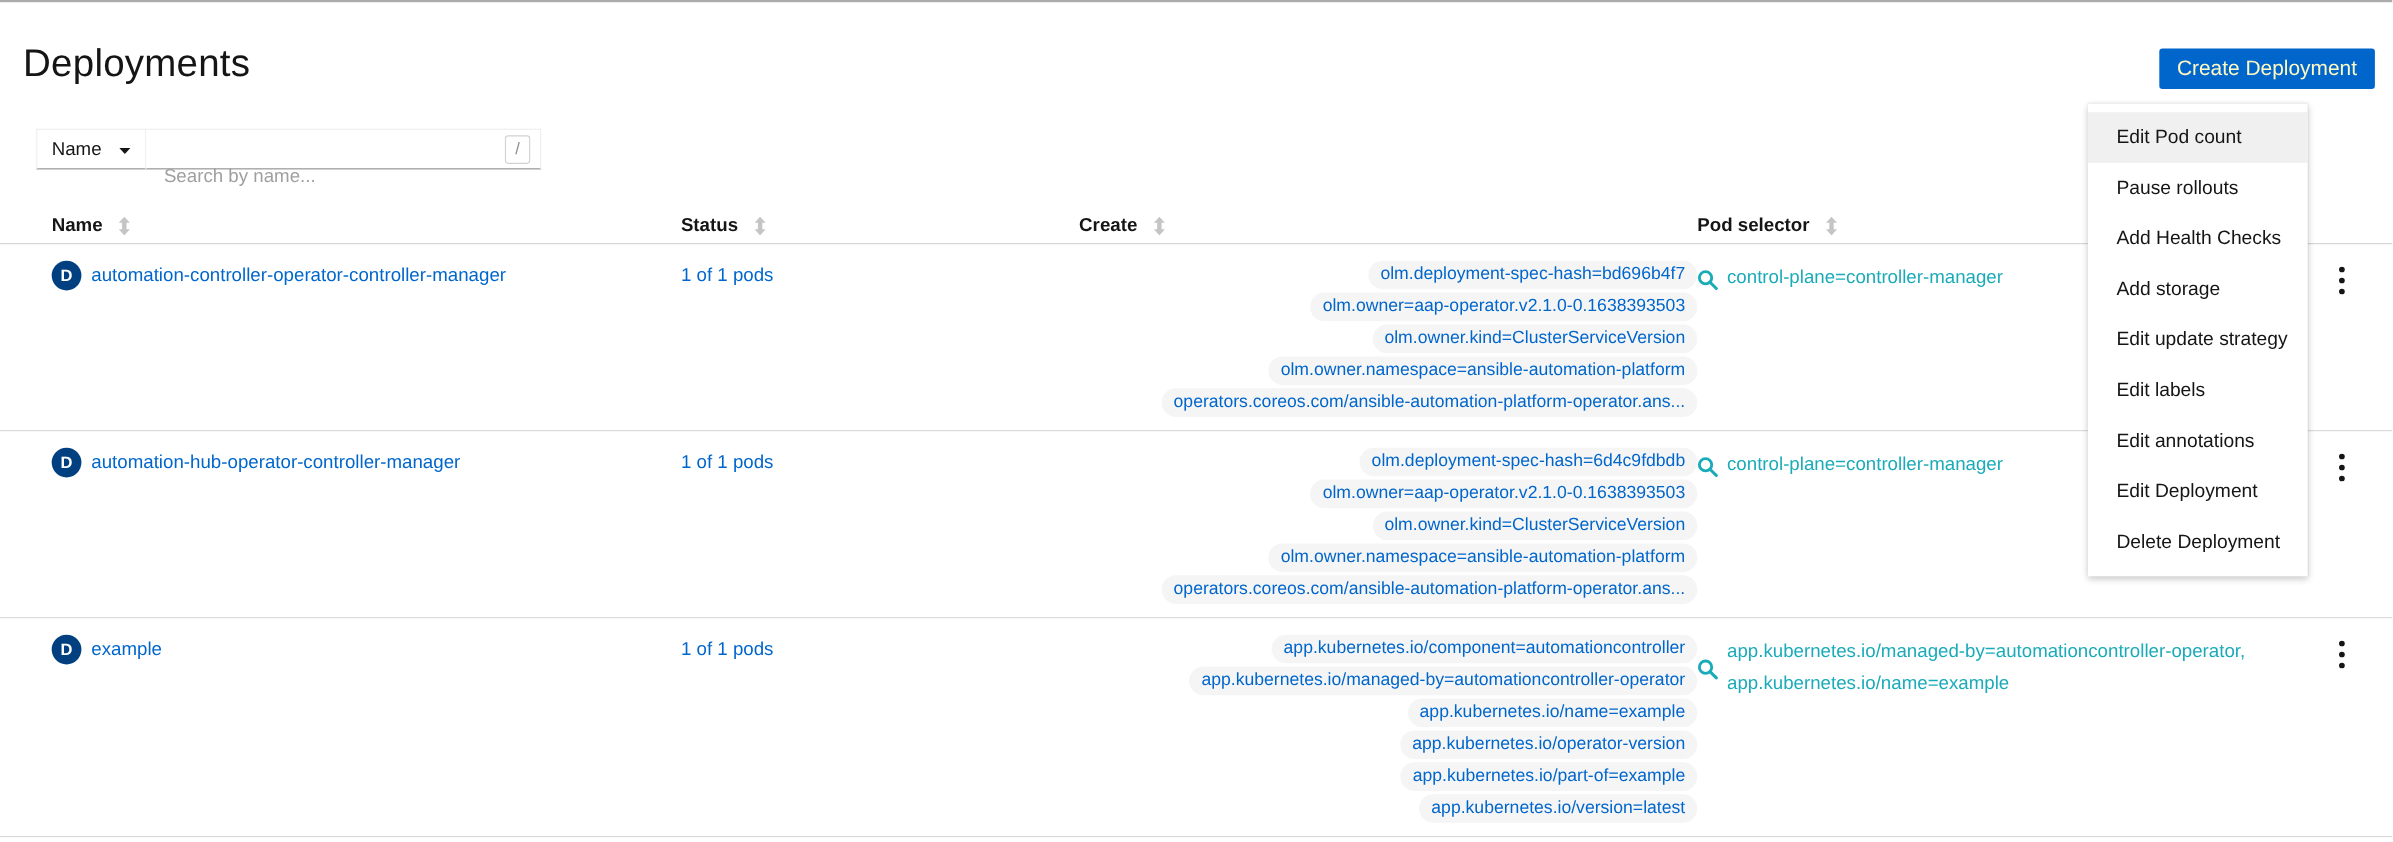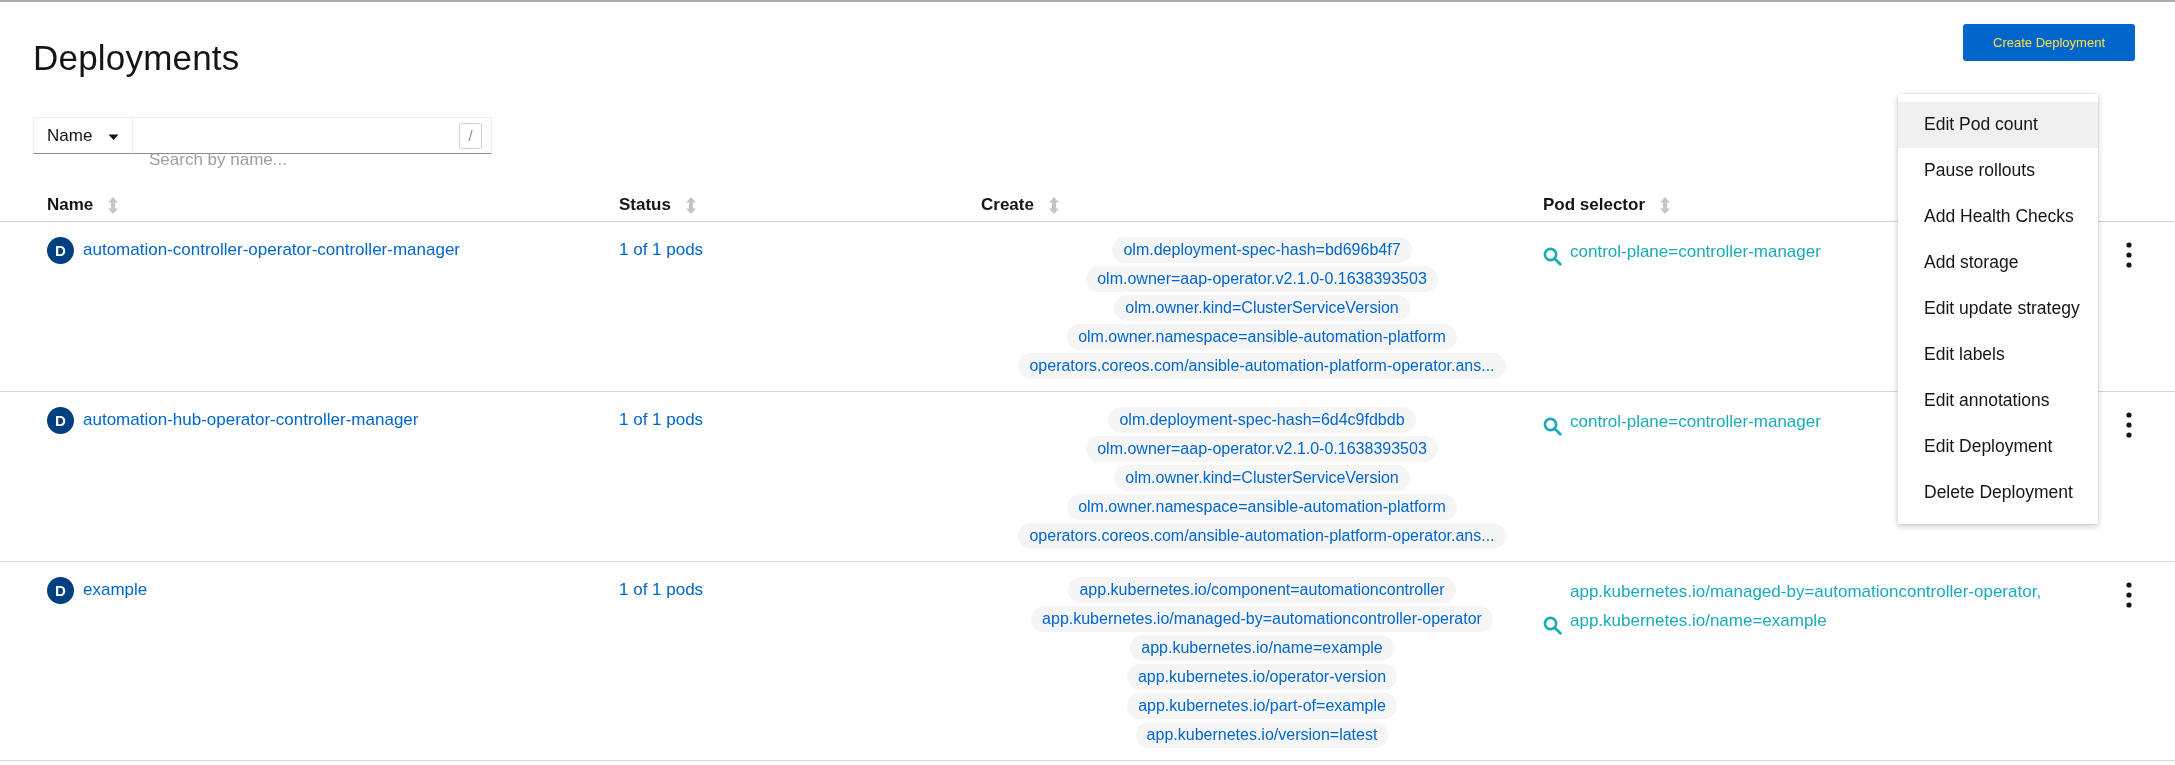--- a/index.html
+++ b/index.html
@@ -7,25 +7,25 @@
     --hl:#f0f0f0; --accent:#0066cc; --ink:#151515; --border:#d7d7d7;
   }
   *{box-sizing:border-box}
   html,body{margin:0;padding:0}
   body{
     width:2175px;height:765px;overflow:hidden;background:#fff;color:var(--ink);
     font-family:"Liberation Sans",sans-serif;font-size:17px;position:relative;
   }
   .top-border{height:2px;background:#ababab}
   
-  .page-title{position:absolute;left:33px;top:38px;font-size:35px;font-weight:500;margin:0;letter-spacing:.2px}
+  .page-title{position:absolute;left:21px;top:38px;font-size:35px;font-weight:500;margin:0;letter-spacing:.2px}
   .create-btn{
-    position:absolute;left:1963px;top:24px;height:37px;min-width:172px;
-    background:var(--accent);color:#fde047;border:none;border-radius:3px;
-    font-size:13px;font-family:inherit;padding:0 16px;cursor:pointer;
+    position:absolute;left:1963px;top:44px;height:37px;min-width:172px;
+    background:var(--accent);color:#fef9c3;border:none;border-radius:3px;
+    font-size:19px;font-family:inherit;padding:0 16px;cursor:pointer;
   }
   
   .filterbar{position:absolute;left:33px;top:117px;display:flex;align-items:stretch}
   .filter-select{
     width:100px;height:37px;background:#fff;border:1px solid #ededed;border-bottom-color:#8a8d90;
     display:flex;align-items:center;justify-content:space-between;padding:0 13px;cursor:pointer;font-size:17px;
   }
   .search-wrap{
     width:359px;height:37px;background:#fff;border:1px solid #ededed;border-left:none;border-bottom-color:#8a8d90;
     display:flex;align-items:center;padding:0 9px 0 14px;gap:8px;
@@ -46,26 +46,26 @@
   .th:first-child{padding-left:47px}
   .sort-icon{flex:none;display:inline-flex}
   .row{border-bottom:1px solid var(--border);padding:15px 0 12px 0;position:relative;align-items:start}
   .cell{min-width:0}
   .name-cell{padding-left:47px;display:flex;align-items:flex-start;gap:9px}
   .badge{
     flex:none;width:27px;height:27px;border-radius:50%;background:var(--navy);color:#fff;
     font-weight:bold;font-size:15px;display:flex;align-items:center;justify-content:center;
   }
   a.link{color:var(--link);text-decoration:none;font-size:17px;line-height:26px;cursor:pointer}
-  .chips{display:flex;flex-direction:column;gap:3px;align-items:center}
+  .chips{display:flex;flex-direction:column;gap:3px;align-items:flex-end}
   .chip{
     height:26px;line-height:26px;border-radius:13px;background:#f5f5f5;
     padding:0 11px;font-size:16px;color:var(--link);white-space:nowrap;cursor:pointer;
   }
-  .selector{display:flex;gap:8px;align-items:flex-end}
+  .selector{display:flex;gap:8px;align-items:center}
   .selector .mag{flex:none;margin-top:5px}
   .sel-lines{display:flex;flex-direction:column}
   .sel-lines a{color:var(--teal);text-decoration:none;font-size:17px;line-height:29px;cursor:pointer;white-space:nowrap}
   .kebab{position:absolute;left:2116px;top:19px;width:26px;height:28px;display:flex;align-items:center;justify-content:center;cursor:pointer}
   
   .menu{
     position:absolute;left:1898px;top:94px;width:200px;background:#fff;z-index:5;
     box-shadow:0 2px 6px rgba(0,0,0,.22),0 0 1px rgba(0,0,0,.15);padding:8px 0;
   }
   .menu-item{padding:12px 0 13px 26px;font-size:17.5px;line-height:21px;cursor:pointer;position:relative;white-space:nowrap}

